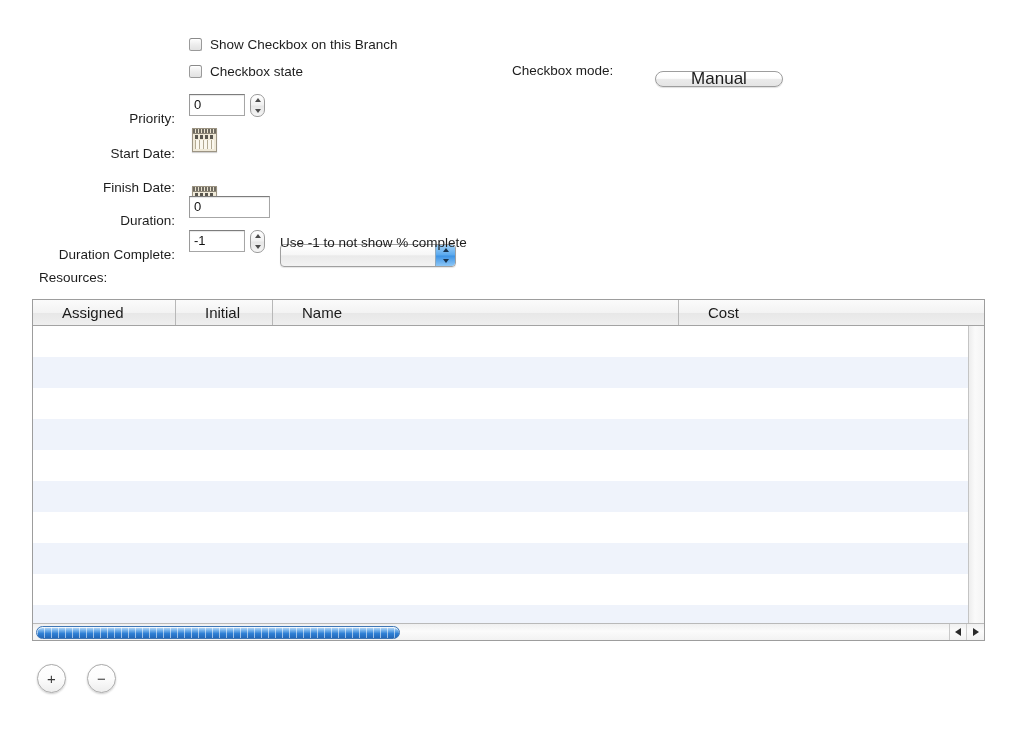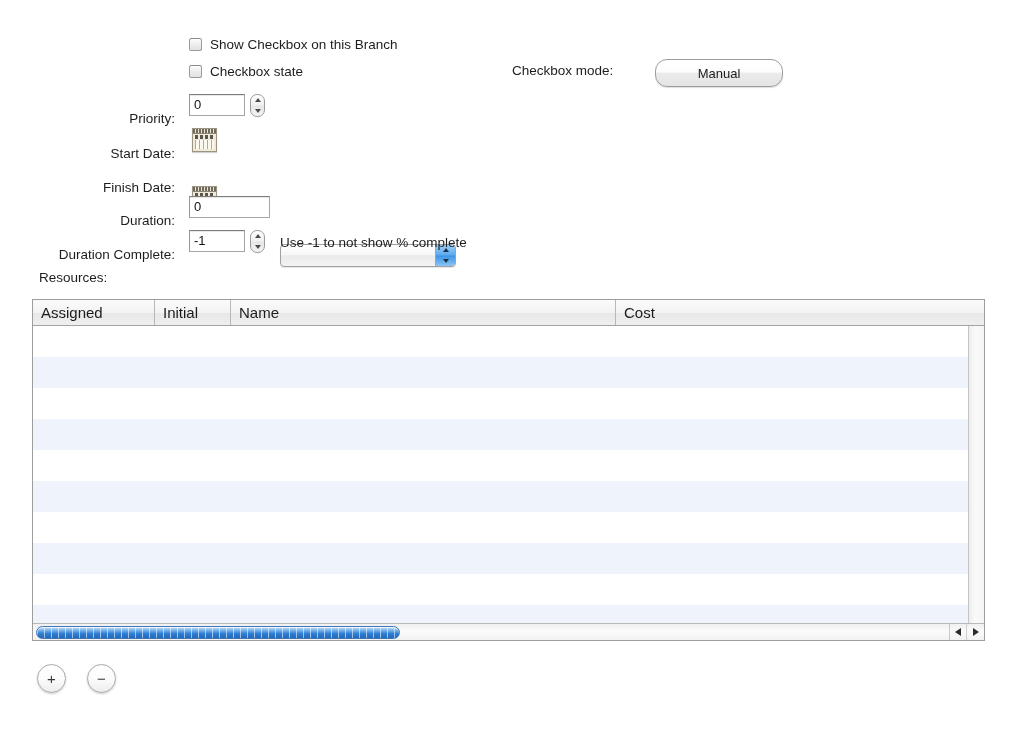--- a/index.html
+++ b/index.html
@@ -91,30 +91,31 @@
   .stepper .tri-dn {
     width: 0; height: 0;
     border-left: 3.5px solid transparent;
     border-right: 3.5px solid transparent;
     border-top: 4px solid #4c4c4c;
   }
 
   
   .pill-button {
     box-sizing: border-box;
-    height: 28px;
+    height: 16px;
     border-radius: 12px;
     border: 1px solid #9d9d9d;
     background: linear-gradient(180deg, #ffffff 0%, #fdfdfd 45%, #ebebeb 52%, #e4e4e4 100%);
     box-shadow: 0 1px 1px rgba(0,0,0,0.13), inset 0 1px 0 #ffffff;
     display: flex;
     align-items: center;
     justify-content: center;
-    font-size: 13px;
+    font-size: 17px;
     color: #1c1c1c;
+    margin-top: 12px;
   }
 
   
   .combo {
     box-sizing: border-box;
     height: 23px;
     border-radius: 4px;
     border: 1px solid #a0a0a0;
     background: linear-gradient(180deg, #ffffff 0%, #f7f7f7 45%, #eaeaea 52%, #f3f3f3 100%);
     box-shadow: 0 1px 1px rgba(0,0,0,0.10), inset 0 1px 0 #ffffff;
@@ -203,20 +204,21 @@
   .th {
     box-sizing: border-box;
     display: flex;
     align-items: center;
     padding-left: 8px;
     font-size: 15px;
     color: #1b1b1b;
     border-right: 1px solid #b8b8b8;
     white-space: nowrap;
     overflow: hidden;
+    margin-left: 21px;
   }
   .th:last-child { border-right: none; }
   .table-body {
     position: relative;
     background: #ffffff;
   }
   .trow {
     height: 31px;
     box-sizing: border-box;
   }

